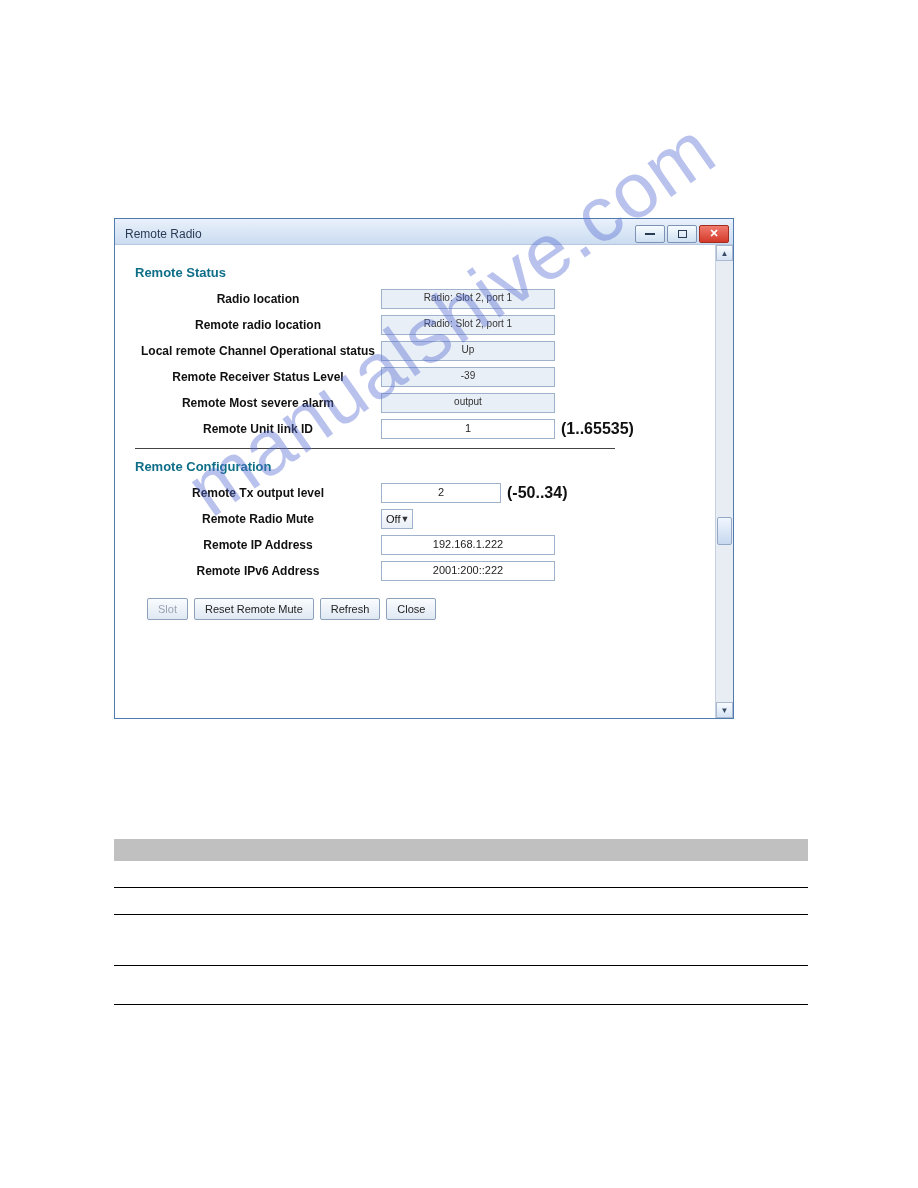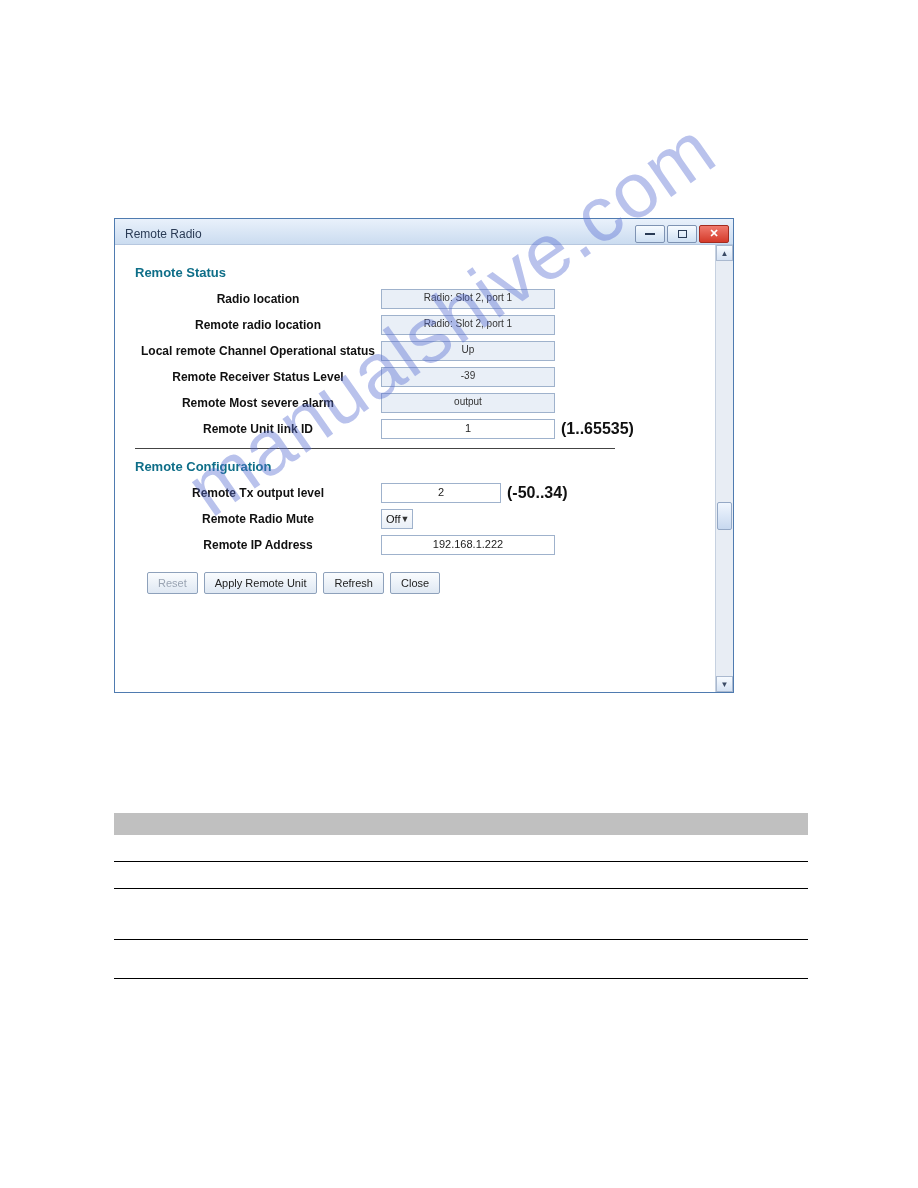--- a/index.html
+++ b/index.html
@@ -294,24 +294,28 @@
             <span>Off</span>
             <span class="caret">▼</span>
           </div>
         </div>
 
         <div class="row">
           <div class="label">Remote IP Address</div>
           <div class="field-in">192.168.1.222</div>
         </div>
 
+        <div class="row">
+          <div class="label">Remote IPv6 Address</div>
+          <div class="field-in">2001:200::222</div>
+        </div>
 
         <div class="button-row">
-          <span class="btn disabled">Reset</span>
-          <span class="btn">Apply Remote Unit</span>
+          <span class="btn disabled">Slot</span>
+          <span class="btn">Reset Remote Mute</span>
           <span class="btn">Refresh</span>
           <span class="btn">Close</span>
         </div>
 
         <div style="height:70px"></div>
       </div>
 
       <div class="scrollbar">
         <div class="scroll-arrow">▲</div>
         <div class="scroll-track">

